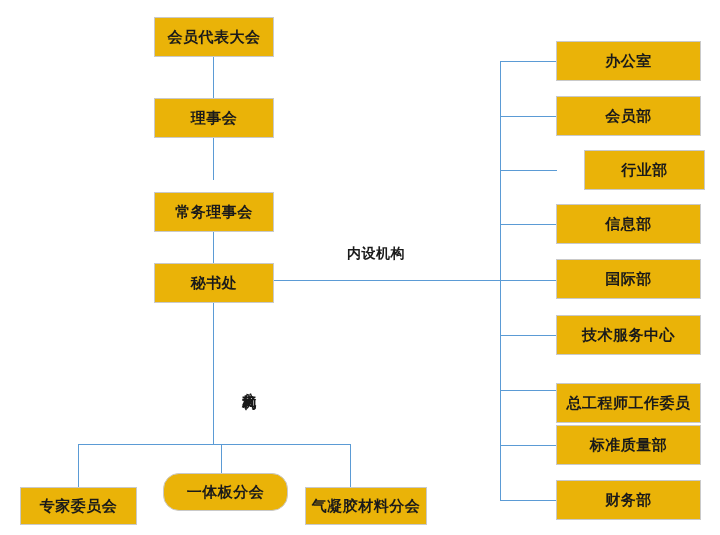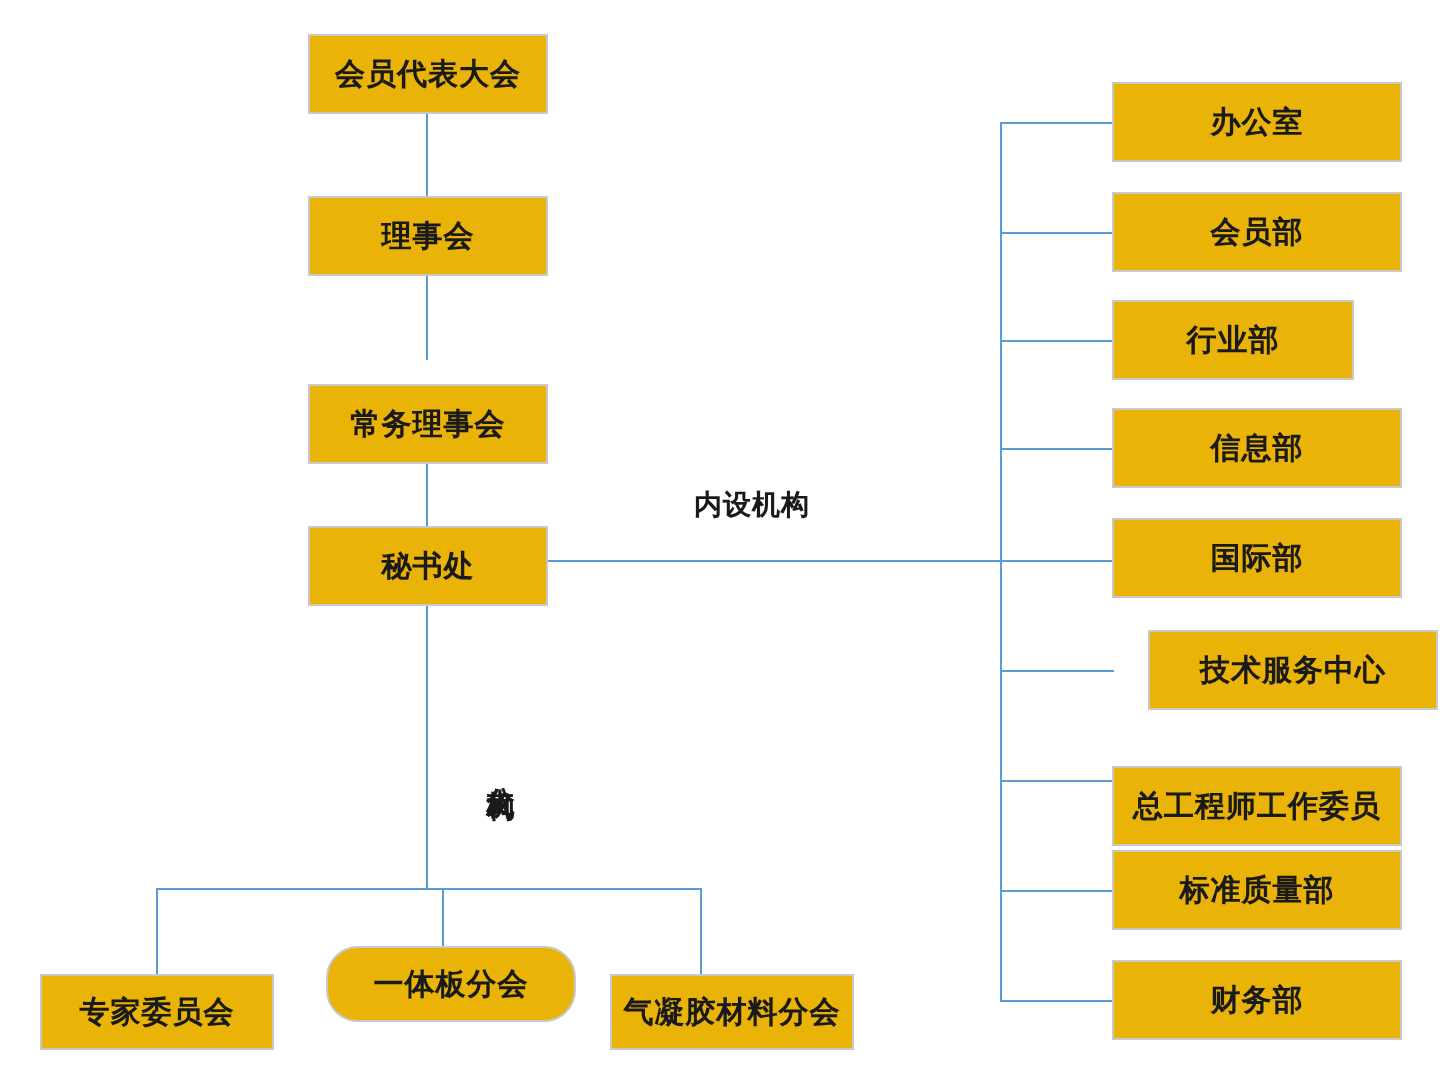--- a/index.html
+++ b/index.html
@@ -87,24 +87,24 @@
   <div class="node" style="left:154px; top:17px; width:120px; height:40px;">会员代表大会</div>
   <div class="node" style="left:154px; top:98px; width:120px; height:40px;">理事会</div>
   <div class="node" style="left:154px; top:180px; width:120px; height:40px;margin-top:12px;">常务理事会</div>
   <div class="node" style="left:154px; top:263px; width:120px; height:40px;">秘书处</div>
 
   <div class="edge-label" style="left:347px; top:246px;">内设机构</div>
   <div class="edge-label vertical" style="left:242px; top:351px; height:66px;">分支机构</div>
 
   <div class="node" style="left:556px; top:41px; width:145px; height:40px;">办公室</div>
   <div class="node" style="left:556px; top:96px; width:145px; height:40px;">会员部</div>
-  <div class="node" style="left:556px; top:150px; width:121px; height:40px;">行业部</div>
+  <div class="node" style="left:584px; top:150px; width:121px; height:40px;">行业部</div>
   <div class="node" style="left:556px; top:204px; width:145px; height:40px;">信息部</div>
   <div class="node" style="left:556px; top:259px; width:145px; height:40px;">国际部</div>
-  <div class="node" style="left:556px; top:315px; width:145px; height:40px;margin-left:18px;">技术服务中心</div>
+  <div class="node" style="left:556px; top:315px; width:145px; height:40px;">技术服务中心</div>
   <div class="node" style="left:556px; top:370px; width:145px; height:40px;margin-top:13px;">总工程师工作委员</div>
   <div class="node" style="left:556px; top:425px; width:145px; height:40px;">标准质量部</div>
   <div class="node" style="left:556px; top:480px; width:145px; height:40px;">财务部</div>
 
   <div class="node" style="left:20px; top:487px; width:117px; height:38px;">专家委员会</div>
   <div class="node" style="left:163px; top:473px; width:125px; height:38px;border-radius:16px;">一体板分会</div>
   <div class="node" style="left:305px; top:487px; width:122px; height:38px;">气凝胶材料分会</div>
 
 </div>
 

